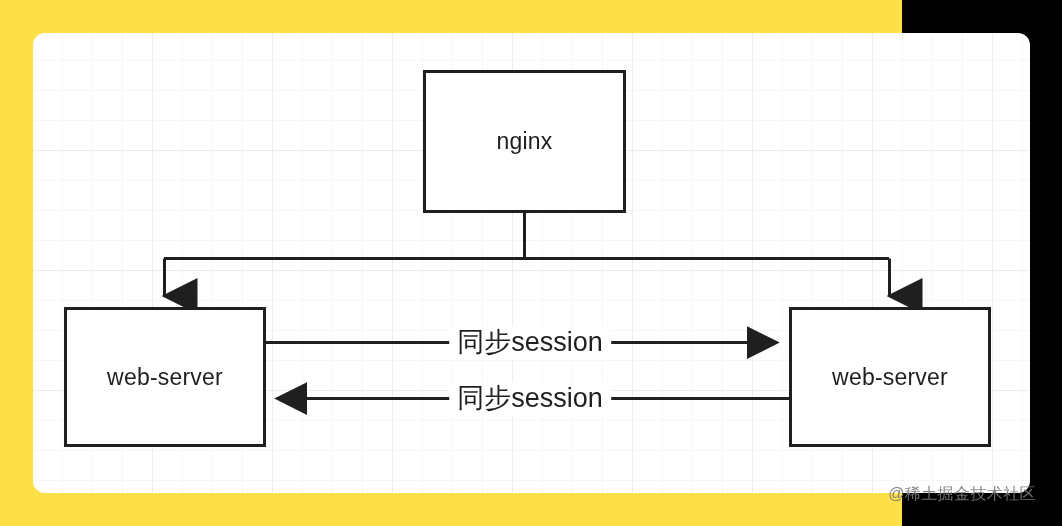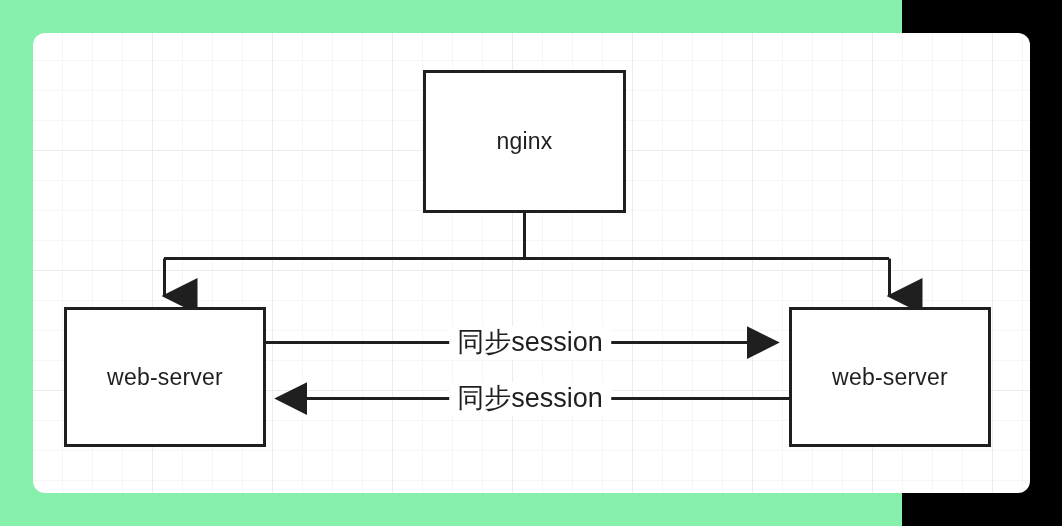--- a/index.html
+++ b/index.html
@@ -11,21 +11,21 @@
     width: 1062px;
     height: 526px;
     overflow: hidden;
     font-family: "Liberation Sans", "DejaVu Sans", sans-serif;
   }
 
   #stage {
     position: relative;
     width: 902px;
     height: 526px;
-    background: #86efac;
+    background: #fde047;
   }
 
   
   #canvas {
     position: absolute;
     left: 33px;
     top: 33px;
     width: 997px;
     height: 460px;
     background-color: #ffffff;
@@ -142,14 +142,15 @@
   </div>
 
   <div class="node" id="node-web-right">
     <span class="node-label">web-server</span>
   </div>
 
   <div class="edge-label" id="label-sync-top">同步session</div>
 
   <div class="edge-label" id="label-sync-bottom">同步session</div>
 
+  <div id="watermark">@稀土掘金技术社区</div>
 
 </div>
 
 </body></html>

